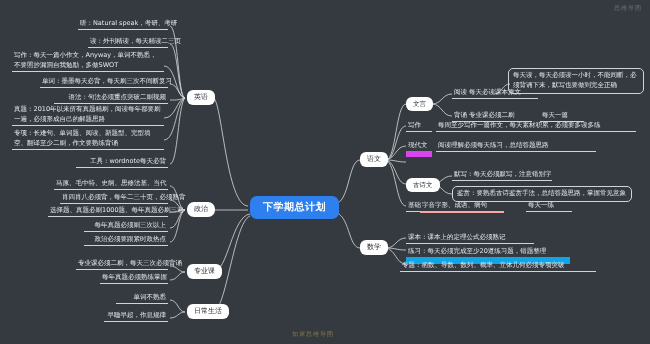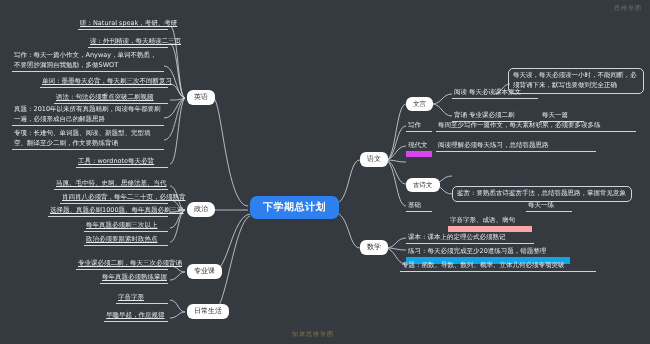--- a/index.html
+++ b/index.html
@@ -30,21 +30,21 @@
   }
   .leaf{
     position:absolute;
     color:#e6e9ec;
     font-size:6.5px;
     line-height:1.55;
     white-space:nowrap;
     box-sizing:border-box;
     padding:0 2px 1px 2px;
   }
-  .leaf.r{text-align:left;text-decoration:underline;}
+  .leaf.r{text-align:right;}
   .leaf.l{text-align:left;}
   .leaf.wrap{white-space:normal;}
   .boxed{
     position:absolute;
     color:#e6e9ec;font-size:6.5px;line-height:1.5;
     border:1px solid #cfd4d9;border-radius:5px;
     padding:2px 4px;box-sizing:border-box;
     background:transparent;
   }
   .wm{position:absolute;font-size:6px;color:#6b7177;letter-spacing:1px;}
@@ -143,21 +143,21 @@
   <div class="leaf r" style="left:48px;top:205px;width:120px;border-bottom:1px solid #cfd4d9;">选择题、真题必刷1000题、每年真题必刷三遍</div>
 
   <div class="leaf r" style="left:84px;top:220px;width:84px;border-bottom:1px solid #cfd4d9;">每年真题必须刷三次以上</div>
 
   <div class="leaf r" style="left:84px;top:234px;width:84px;border-bottom:1px solid #cfd4d9;">政治必须要跟紧时政热点</div>
 
   <div class="leaf r" style="left:76px;top:258px;width:92px;border-bottom:1px solid #cfd4d9;">专业课必须二刷，每天三次必须背诵</div>
 
   <div class="leaf r" style="left:100px;top:272px;width:68px;border-bottom:1px solid #cfd4d9;">每年真题必须熟练掌握</div>
 
-  <div class="leaf r" style="left:116px;top:292px;width:52px;border-bottom:1px solid #cfd4d9;">字音字形</div>
+  <div class="leaf r" style="left:116px;top:292px;width:52px;border-bottom:1px solid #cfd4d9;">单词不熟悉</div>
 
   <div class="leaf r" style="left:104px;top:310px;width:64px;border-bottom:1px solid #cfd4d9;">早睡早起，作息规律</div>
 
   <div class="node" style="left:360px;top:152px;">语文</div>
 
   <div class="node" style="left:360px;top:240px;">数学</div>
 
   <div class="node" style="left:406px;top:97px;font-size:6.5px;">文言</div>
 
   <div class="leaf l" style="left:452px;top:87px;width:86px;border-bottom:1px solid #cfd4d9;">
@@ -177,26 +177,27 @@
   <div class="leaf l" style="left:406px;top:120px;width:26px;border-bottom:1px solid #cfd4d9;">写作</div>
 
   <div class="leaf l" style="left:436px;top:120px;width:200px;border-bottom:1px solid #cfd4d9;">每周至少写作一篇作文，每天素材积累，必须要多读多练</div>
 
   <div class="leaf l" style="left:406px;top:140px;width:26px;border-bottom:6px solid #d946ef;">现代文</div>
 
   <div class="leaf l" style="left:436px;top:140px;width:160px;border-bottom:1px solid #cfd4d9;">阅读理解必须每天练习，总结答题思路</div>
 
   <div class="node" style="left:406px;top:178px;font-size:6.5px;">古诗文</div>
 
+  <div class="leaf l" style="left:452px;top:169px;width:100px;border-bottom:1px solid #cfd4d9;">默写：每天必须默写，注意错别字</div>
 
   <div class="boxed" style="left:452px;top:186px;width:180px;">鉴赏：要熟悉古诗鉴赏手法，总结答题思路，掌握常见意象</div>
 
   <div class="leaf l" style="left:406px;top:200px;width:26px;border-bottom:1px solid #cfd4d9;">基础</div>
 
-  <div class="leaf l" style="left:448px;top:200px;width:84px;border-bottom:6px solid #fca5a5;margin-top:15px;">字音字形、成语、病句</div>
+  <div class="leaf l" style="left:420px;top:200px;width:84px;border-bottom:2px solid #fca5a5;">字音字形、成语、病句</div>
 
   <div class="leaf l" style="left:526px;top:200px;width:46px;border-bottom:1px solid #cfd4d9;">每天一练</div>
 
   <div class="leaf l" style="left:406px;top:232px;width:128px;border-bottom:1px solid #cfd4d9;">课本：课本上的定理公式必须熟记</div>
 
   <div class="leaf l" style="left:406px;top:246px;width:164px;border-bottom:7px solid #0ea5e9;">练习：每天必须完成至少20道练习题，错题整理</div>
 
   <div class="leaf l" style="left:400px;top:260px;width:196px;border-bottom:1px solid #cfd4d9;">专题：函数、导数、数列、概率、立体几何必须专项突破</div>
 
   <div class="wm" style="right:8px;top:4px;">思维导图</div>

